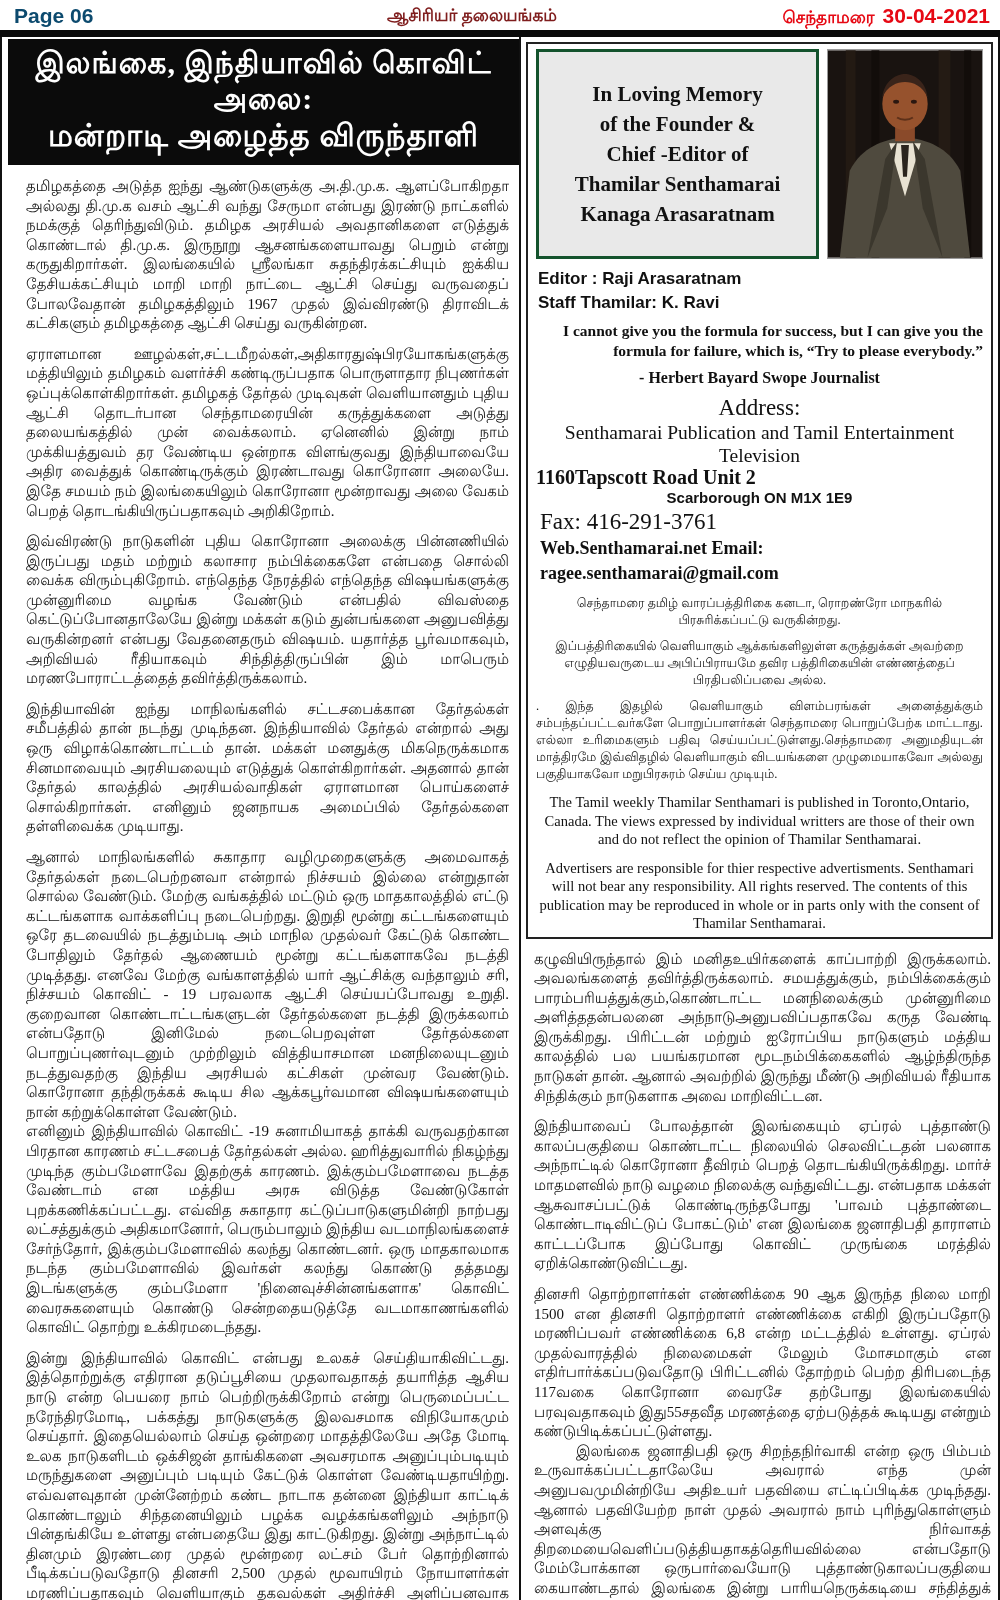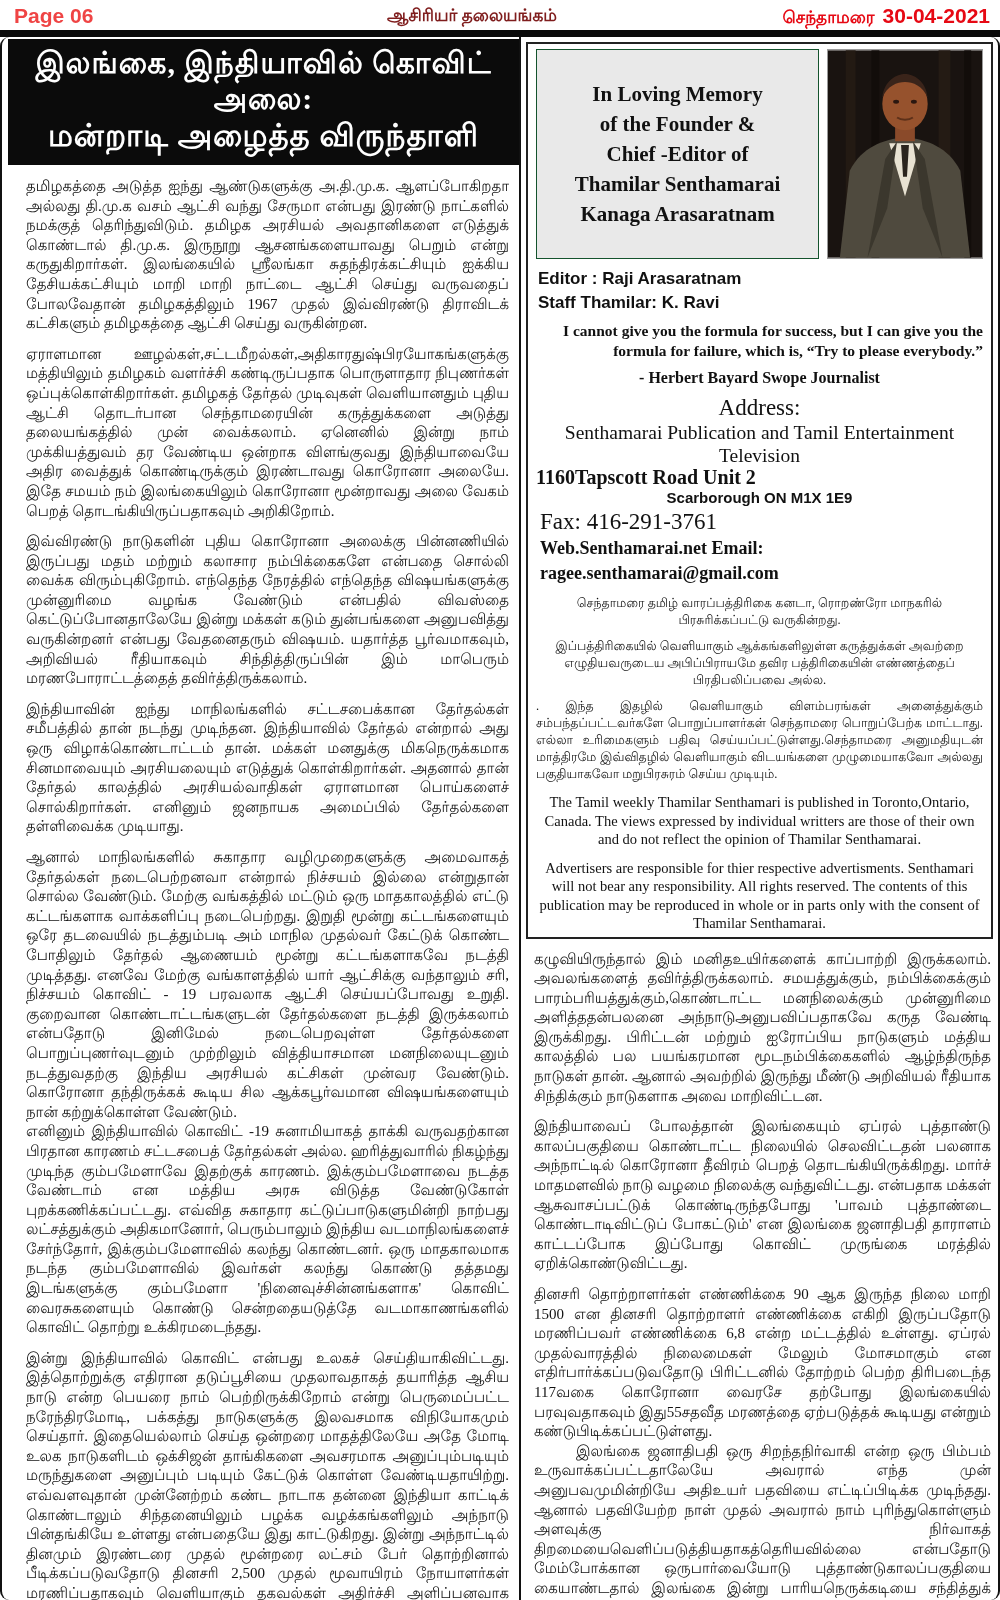--- a/index.html
+++ b/index.html
@@ -2,47 +2,47 @@
 <html><head>
 <meta charset="utf-8">
 <style>
   * { margin:0; padding:0; box-sizing:border-box; }
   html,body { width:1000px; }
   body { font-family:"Liberation Serif", serif; background:#fff; color:#111; }
   .page { width:1000px; height:1600px; overflow:hidden; background:#fff; }
 
   
   .topbar { height:30px; display:flex; align-items:center; padding:2px 10px 0 14px; }
-  .pageno { color:#ef4444; font-family:"Liberation Sans",sans-serif; font-weight:bold; font-size:21px; width:200px; }
+  .pageno { color:#0c4a6e; font-family:"Liberation Sans",sans-serif; font-weight:bold; font-size:21px; width:200px; }
   .center-title { flex:1; text-align:center; font-weight:bold; font-size:17px; color:#7f1d1d; }
   .right-head { width:260px; text-align:right; color:#e60914; font-weight:bold; }
   .right-head .mast { font-size:17px; margin-right:8px; }
   .right-head .date { font-size:21px; font-family:"Liberation Sans",sans-serif; }
   .rule { height:7px; background:#0a0a0a; }
 
   
-  .page-body { display:flex; border-left:2px solid #111; border-right:2px solid #111; height:1563px;border-radius:9px; }
+  .page-body { display:flex; border-left:2px solid #111; border-right:2px solid #111; height:1563px; }
   .col-left { width:519px; border-right:2px solid #111; overflow:hidden; }
   .col-right { flex:1; padding:5px 5px 0 5px; overflow:hidden; }
 
   
   .headline-box { margin:2px 0 10px 6px; background:#0b0b0b; color:#fff; text-align:center; padding:6px 4px 10px; }
   .headline-box .h1 { font-size:30px; font-weight:bold; line-height:36px; letter-spacing:1px; }
   .headline-box .h2 { font-size:31px; font-weight:bold; line-height:38px; letter-spacing:1px; }
 
   .left-text { padding:2px 10px 0 24px; }
   .left-text p, .rp { font-size:15px; line-height:19.6px; text-align:justify; margin-top:11px; }
   .left-text p:first-child { margin-top:0; }
   .no-gap { margin-top:0 !important; }
   .indent { text-indent:42px; }
 
   
   .info-box { border:2px solid #222; padding:5px 8px 4px; }
   .info-top { display:flex; gap:8px; }
-  .memory-box { flex:1; background:#e9e9e9; border:1px solid #14532d; display:flex; flex-direction:column; justify-content:center; align-items:center; padding:14px 4px; }
+  .memory-box { flex:1; background:#e9e9e9; border:3px solid #14532d; display:flex; flex-direction:column; justify-content:center; align-items:center; padding:14px 4px; }
   .memory-box div { font-size:21px; font-weight:bold; line-height:30px; }
   .photo { width:156px; height:210px; flex:none; border:1px solid #9a9a9a; }
   .photo svg { display:block; width:100%; height:100%; }
 
   .staff { font-family:"Liberation Sans",sans-serif; font-weight:bold; font-size:17px; line-height:24px; margin:8px 0 6px 2px; }
   .quote { font-size:15.5px; font-weight:bold; text-align:right; line-height:20px; margin-top:4px; }
   .quote-author { font-size:16px; font-weight:bold; text-align:center; margin-top:8px; }
   .addr-title { font-size:23px; text-align:center; margin-top:8px; }
   .addr-org { font-size:19.5px; text-align:center; line-height:23px; }
   .addr-line1 { font-size:20px; font-weight:bold; text-align:left; line-height:21px; }

